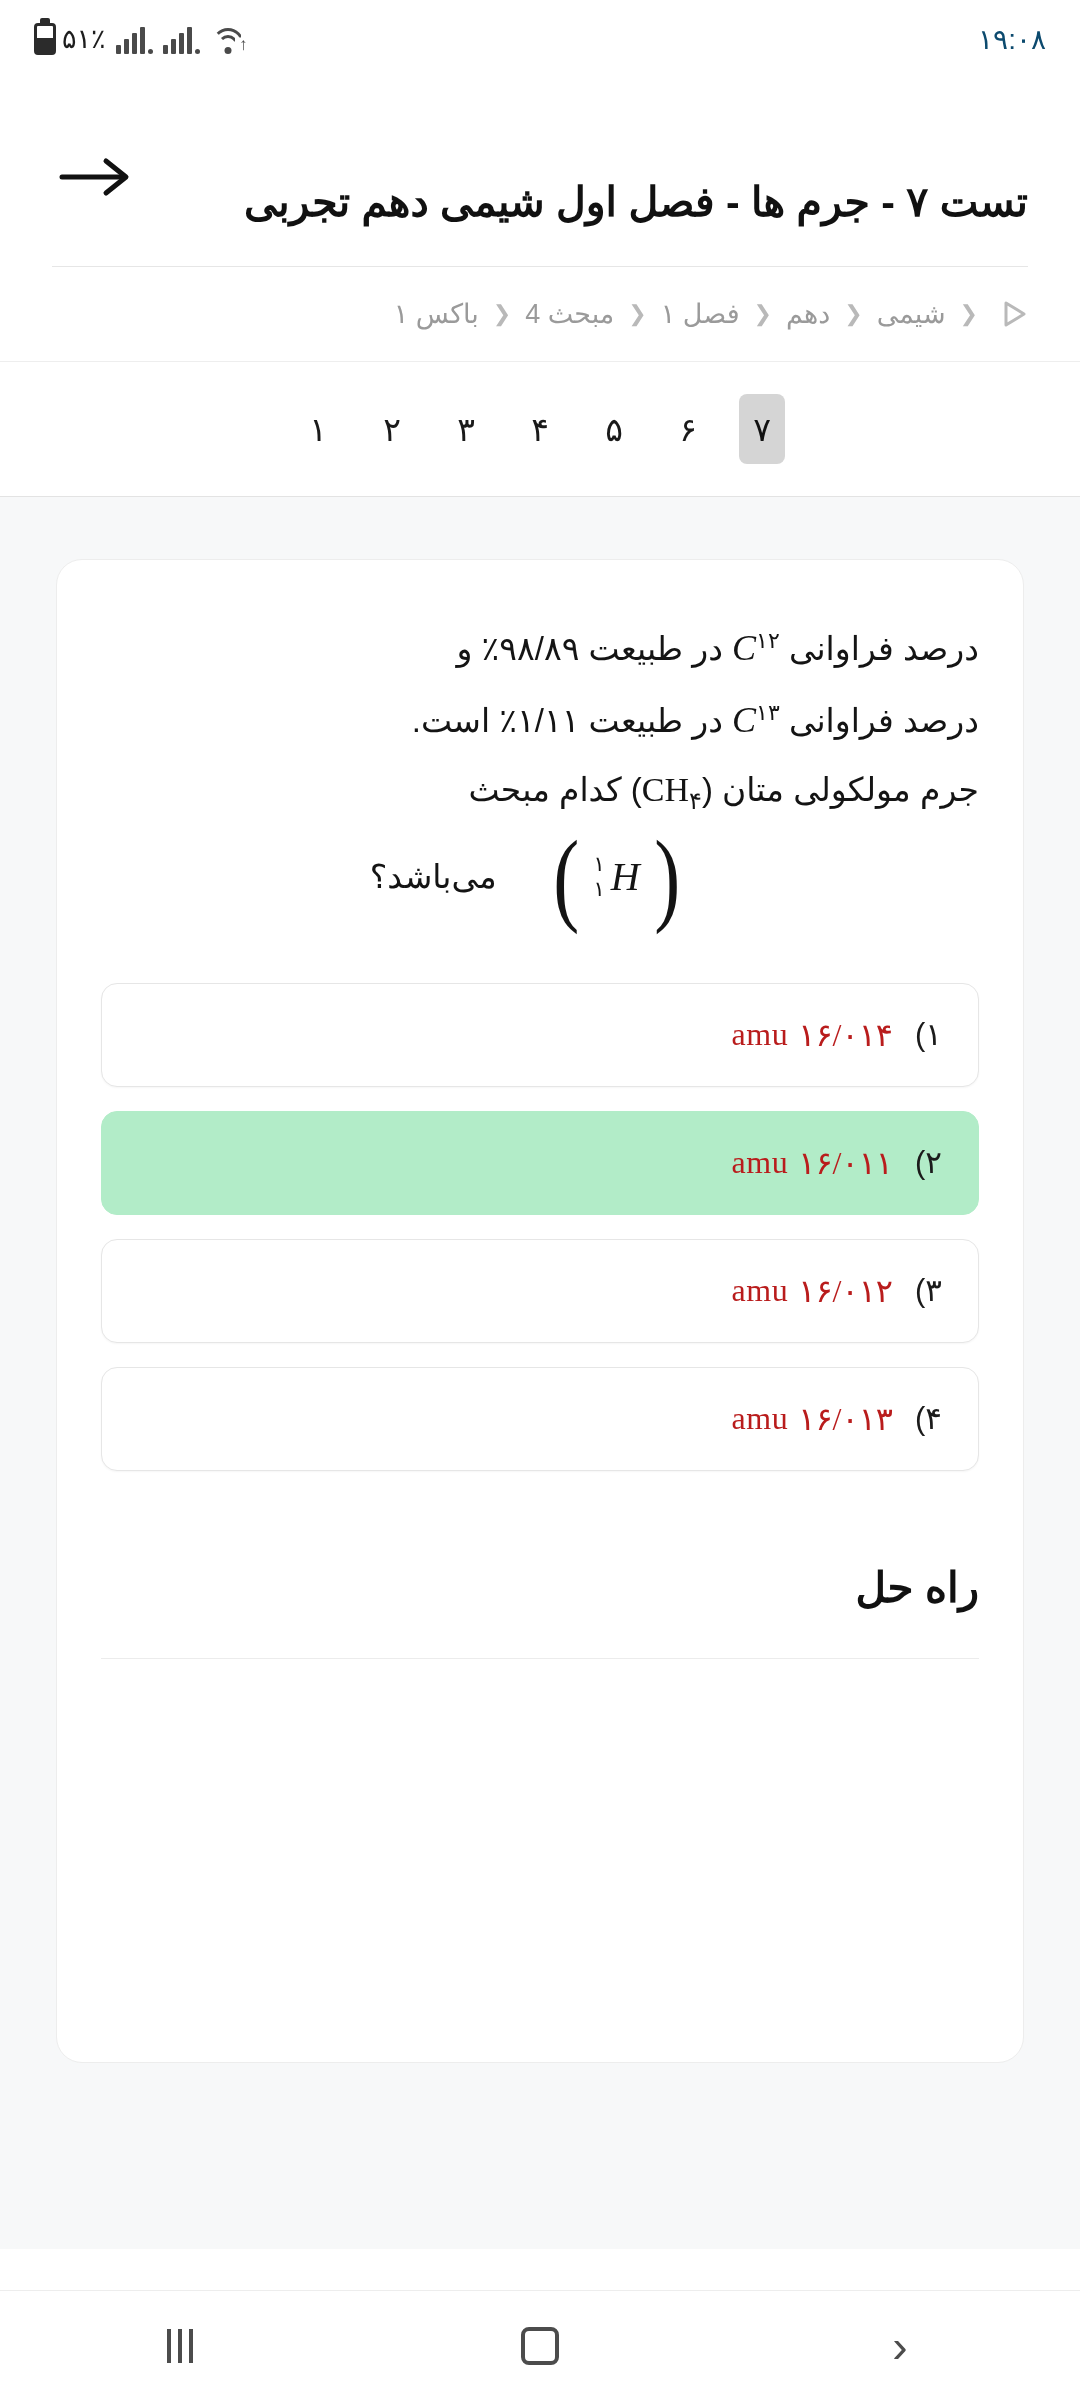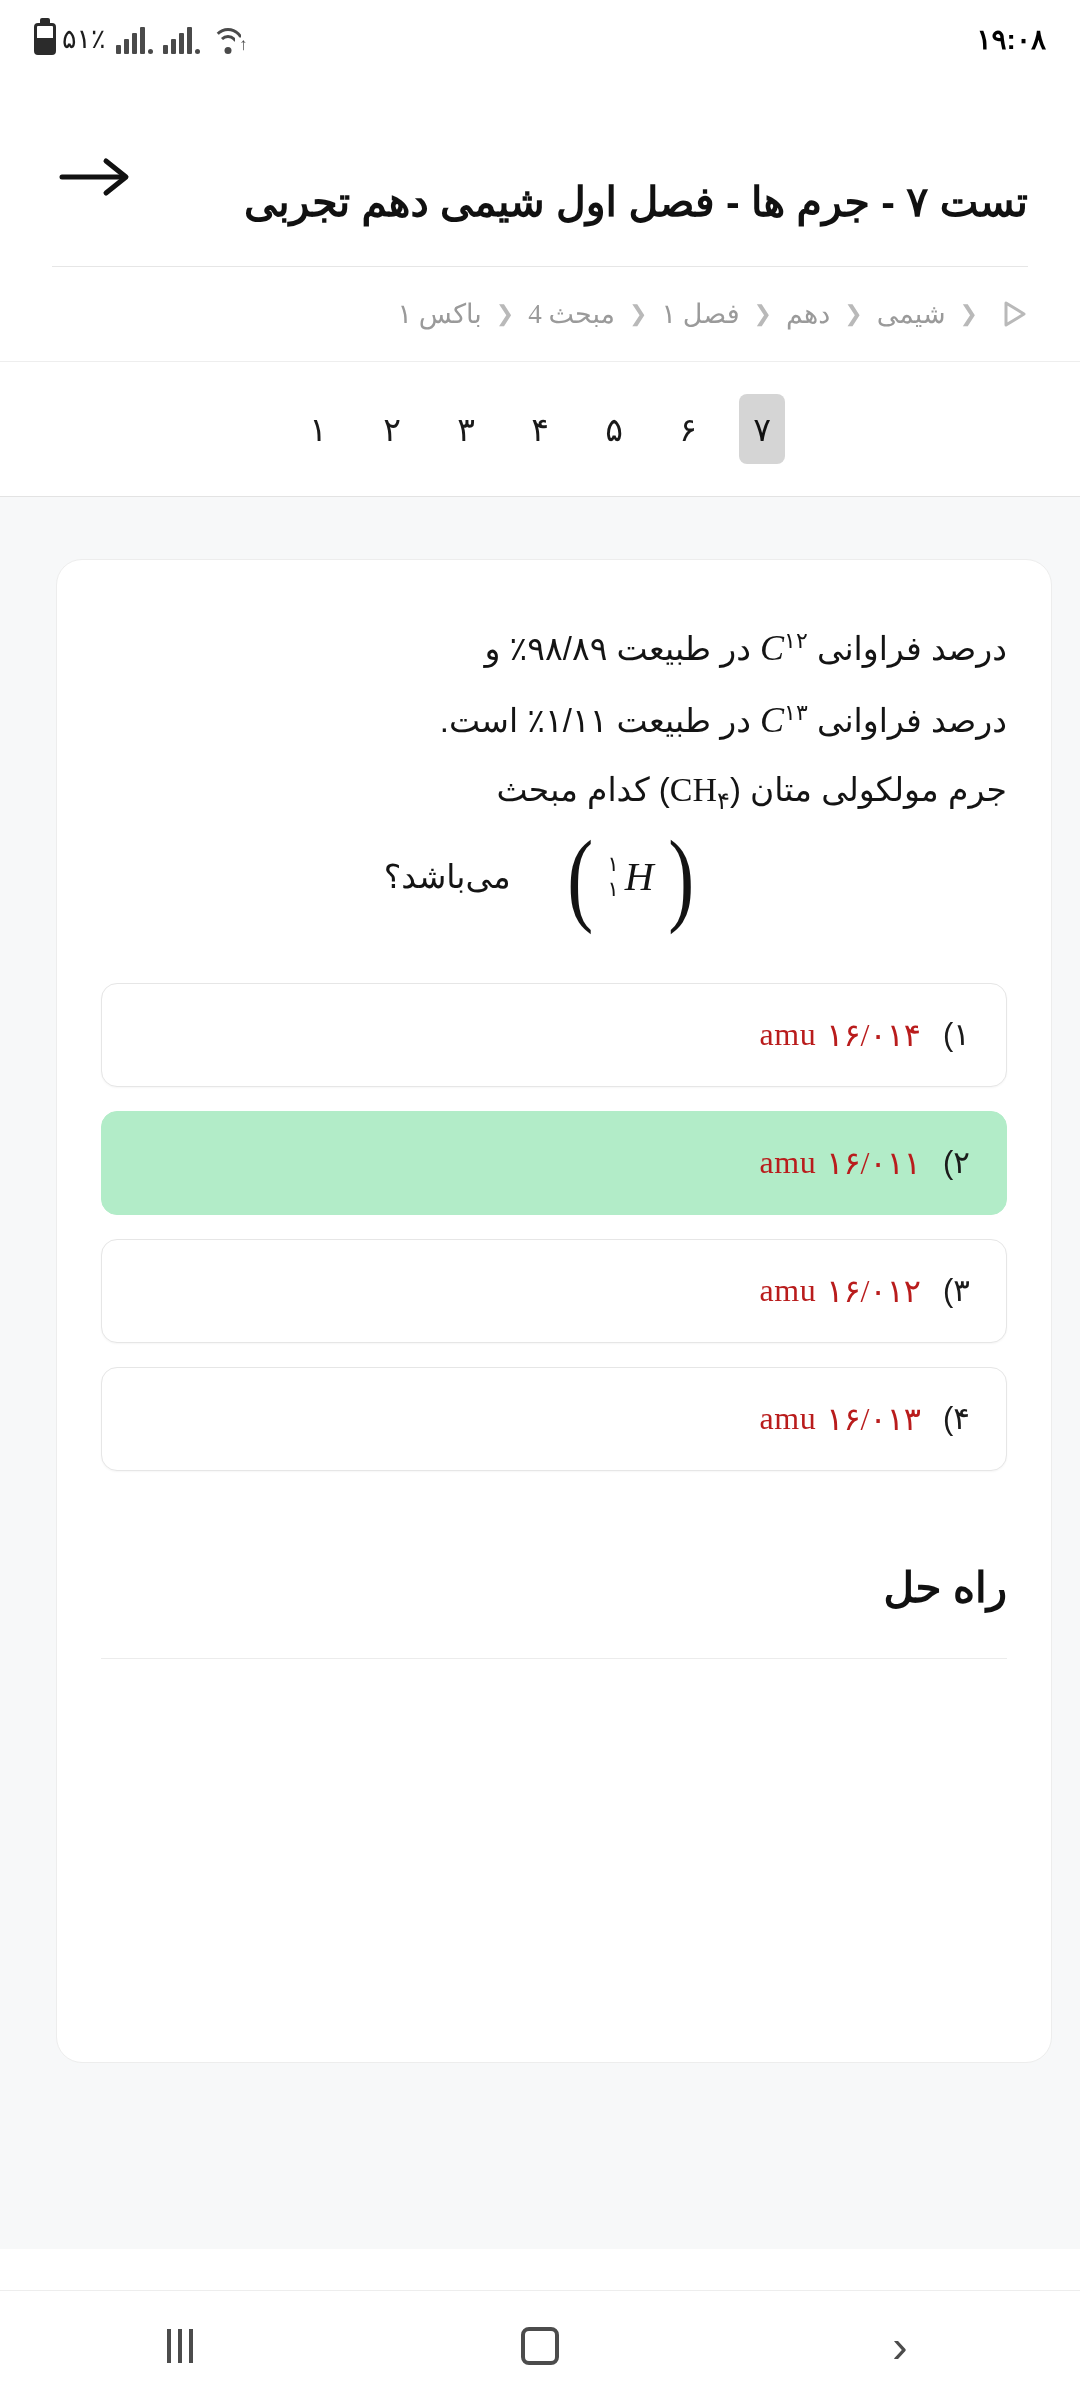--- a/index.html
+++ b/index.html
@@ -64,21 +64,21 @@
   .wifi span:nth-child(1) { width: 32px; height: 16px; top: 4px; }
   .wifi span:nth-child(2) { width: 20px; height: 10px; top: 11px; }
   .wifi-dot {
     position: absolute; bottom: 0; left: 50%; transform: translateX(-50%);
     width: 7px; height: 7px; background: #4a4a4a; border-radius: 50%;
   }
   .wifi-arrow {
     position: absolute; right: -2px; bottom: 1px;
     font-size: 17px; color: #4a4a4a; line-height: 1;
   }
-  .clock { font-size: 28px; color: #000000; font-weight: bold; }
+  .clock { font-size: 28px; color: #0c4a6e; }
 
   
   .header {
     padding: 44px 52px 0 52px;
     display: flex;
     align-items: flex-end;
     gap: 40px;
   }
   .back-arrow {
     flex: 0 0 auto;
@@ -116,21 +116,21 @@
     font-size: 27px;
     color: #9a9a9a;
     direction: rtl;
   }
   .bc-play {
     width: 34px; height: 34px;
     display: flex; align-items: center; justify-content: center;
     margin-left: 6px;
   }
   .bc-sep { font-size: 22px; color: #b9b9b9; }
-  .bc-item { white-space: nowrap; font-family: Liberation Serif, serif; }
+  .bc-item { white-space: nowrap; }
 
   
   .pager-wrap {
     background: #ffffff;
     border-top: 1px solid #eeeeee;
     border-bottom: 1px solid #e3e3e3;
     height: 136px;
     display: flex;
     align-items: center;
     justify-content: center;
@@ -151,21 +151,21 @@
     justify-content: center;
     font-size: 33px;
     color: #1a1a1a;
     border-radius: 8px;
   }
   .pg.active { background: #d5d5d5; color: #111111; }
 
   
   .content {
     background: #f7f8f9;
-    padding: 62px 28px 0 56px;
+    padding: 62px 56px 0 56px;
     height: 1752px;
   }
   .card {
     background: #ffffff;
     border: 1px solid #ededed;
     border-radius: 26px;
     padding: 52px 44px 0 44px;
     height: 1504px;
     overflow: hidden;
     position: relative;

